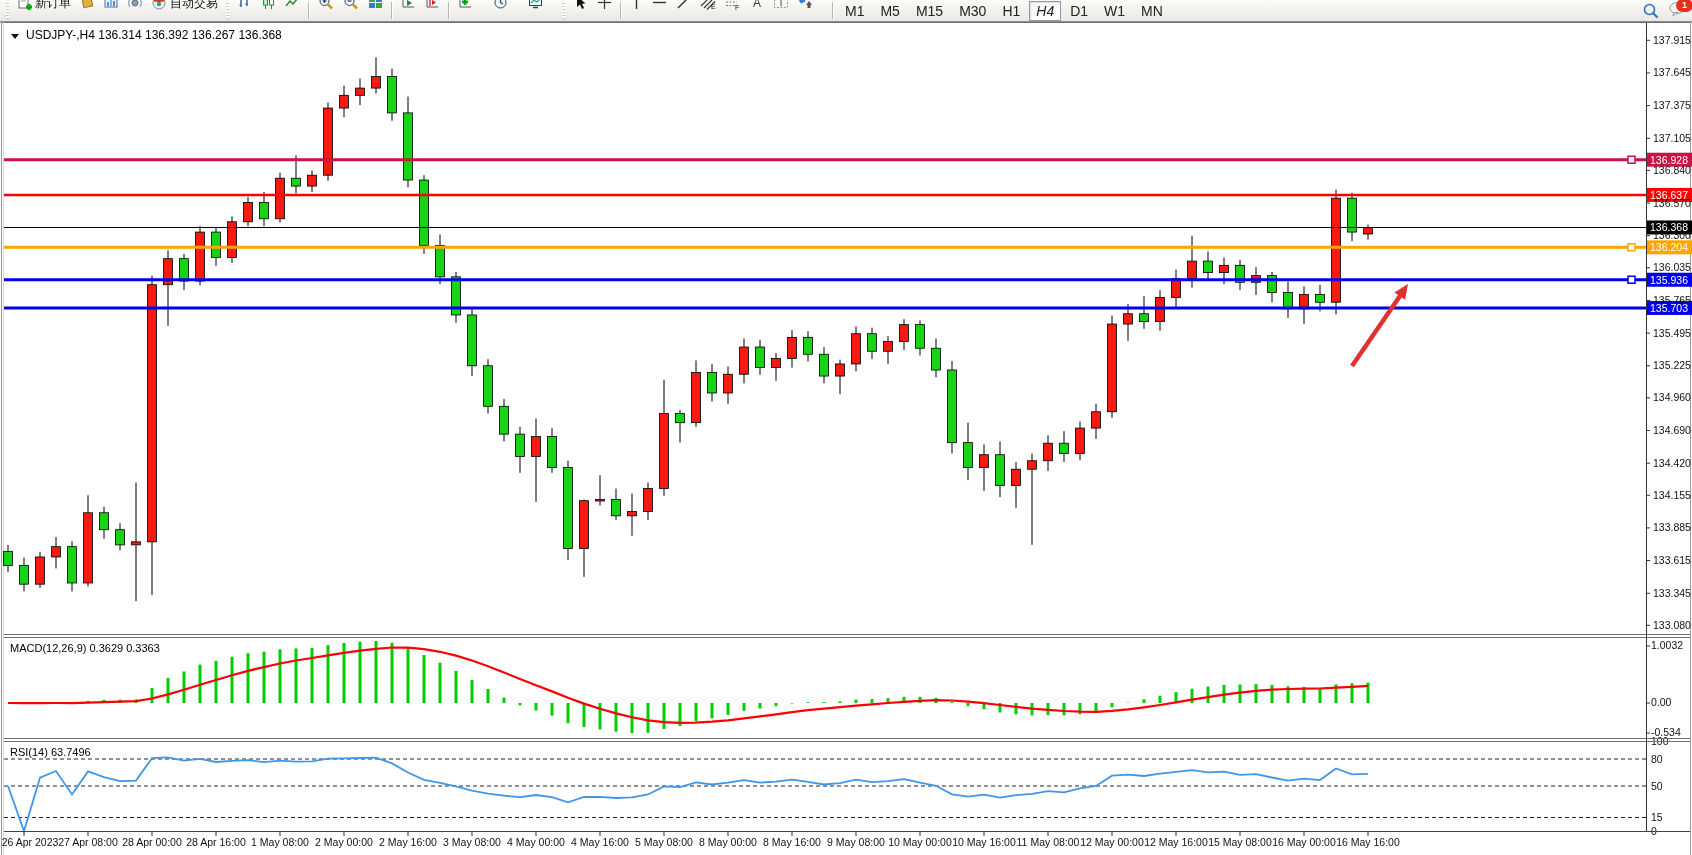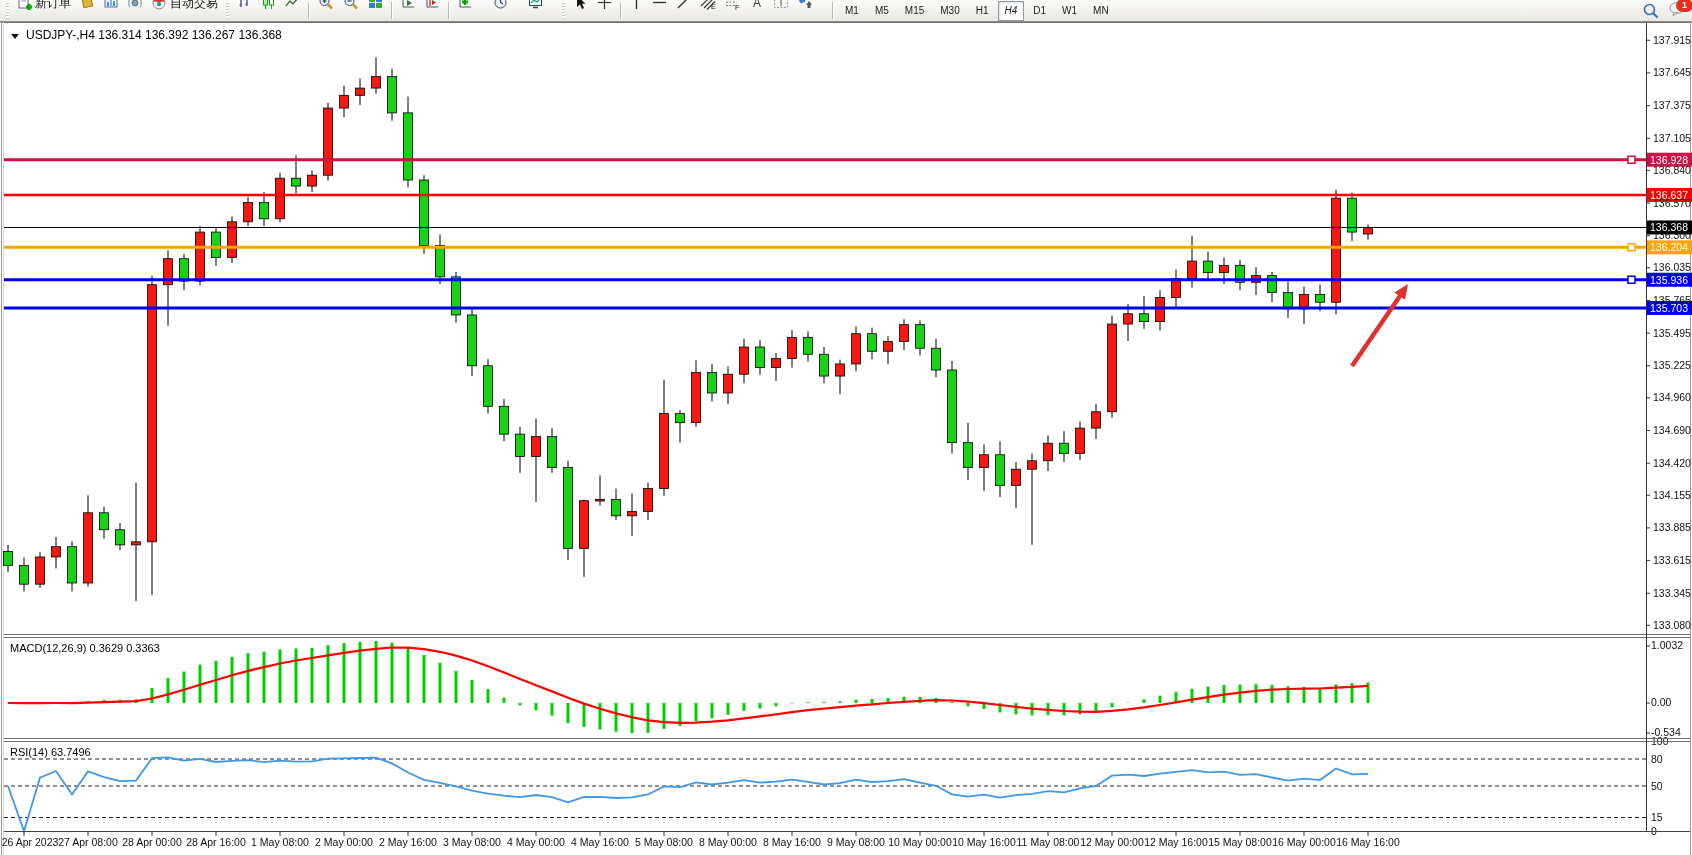--- a/index.html
+++ b/index.html
@@ -7,21 +7,21 @@
   .toolbar{position:absolute;left:0;top:0;width:1692px;height:22px;
     background:linear-gradient(#fbfbf9,#e9e7e2);border-bottom:1px solid #8f8f8f;
     display:flex;align-items:center;padding-left:3px;box-sizing:border-box;gap:1px;}
   .tbtn{height:32px;display:flex;gap:3px;padding:0 4px;font-size:12px;color:#111;cursor:default;}
   .tbtn svg{display:block}
   .sep{width:1px;height:17px;background:#b6b6b6;border-right:1px solid #ffffff;margin:0 3px;}
   .grip{width:5px;height:16px;margin:0 3px;background:
     repeating-linear-gradient(#c7c7c7 0 1px,#ffffff 1px 3px);width:3px;}
   .ddown{width:0;height:0;border-left:3px solid transparent;border-right:3px solid transparent;
     border-top:4px solid #333;margin-left:2px;}
-  .tf{font-size:10px;line-height:16px;padding:1px 6px;color:#222;border:1px solid transparent;}
+  .tf{font-size:14px;line-height:16px;padding:1px 6px;color:#222;border:1px solid transparent;}
   .tf.active{background:#fdfdfd;border:1px solid #8f9aa5;box-shadow:inset 1px 1px 2px #d7dbe0;font-style:italic;}
   .right-icons{position:absolute;right:6px;top:0;height:22px;display:flex;align-items:center;gap:10px;}
   .chat-wrap{position:relative;}
   .badge{position:absolute;top:-2px;right:-7px;min-width:13px;height:13px;border-radius:8px;
     background:#e53020;color:#fff;font-size:9px;font-weight:bold;text-align:center;line-height:13px;padding:0 2px;}
   #chart-wrap{position:absolute;left:0;top:22px;width:1692px;height:833px;background:#fff;}
   svg text{font-family:"Liberation Sans","DejaVu Sans",sans-serif;}
 </style>
 </head>
 <body>

